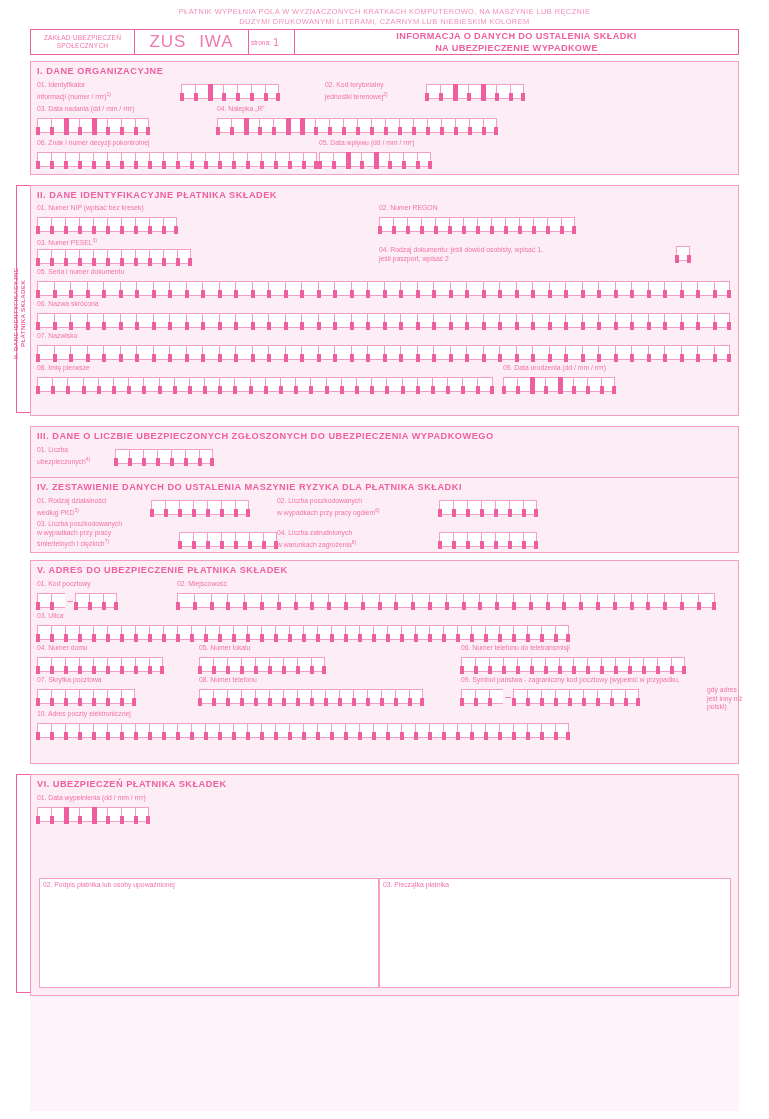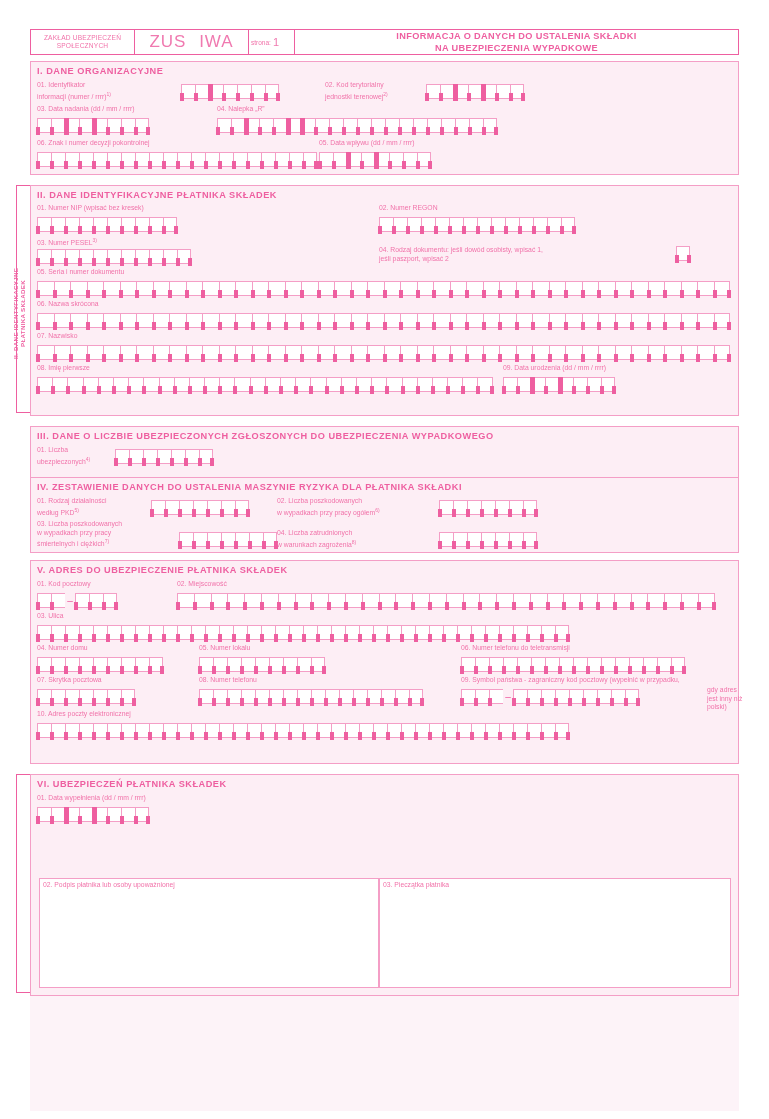--- a/index.html
+++ b/index.html
@@ -190,37 +190,41 @@
     left: 30px;
     width: 709px;
     background: var(--pink-bg2);
   }
 </style>
 </head>
 <body>
 
 <div class="page">
 
+  <div class="instruction">
+    <div>PŁATNIK WYPEŁNIA POLA W WYZNACZONYCH KRATKACH KOMPUTEROWO, NA MASZYNIE LUB RĘCZNIE</div>
+    <div>DUŻYMI DRUKOWANYMI LITERAMI, CZARNYM LUB NIEBIESKIM KOLOREM</div>
+  </div>
 
   <div class="hdr">
     <div class="hdr-zus-label">
       <span>ZAKŁAD UBEZPIECZEŃ</span>
       <span>SPOŁECZNYCH</span>
     </div>
     <div class="hdr-zus-mark">
       <span>ZUS</span>
       <span>IWA</span>
     </div>
     <div class="hdr-strona">
       <span>strona:</span>
       <span class="pagenum">1</span>
     </div>
     <div class="hdr-title">
       <span>INFORMACJA O DANYCH DO USTALENIA SKŁADKI</span>
-      <span>NA UBEZPIECZENIA WYPADKOWE</span>
+      <span>NA UBEZPIECZENIE WYPADKOWE</span>
     </div>
   </div>
 
   <div class="sect" id="sect1" style="top:61px; height:114px;">
     <div class="sect-title">I. DANE ORGANIZACYJNE</div>
 
     <div class="row" style="left:6px; top:19px;">
       <div class="lbl">01. Identyfikator</div>
       <div class="lbl"><span>informacji (numer / rrrr)</span><span class="sup">1)</span></div>
     </div>

